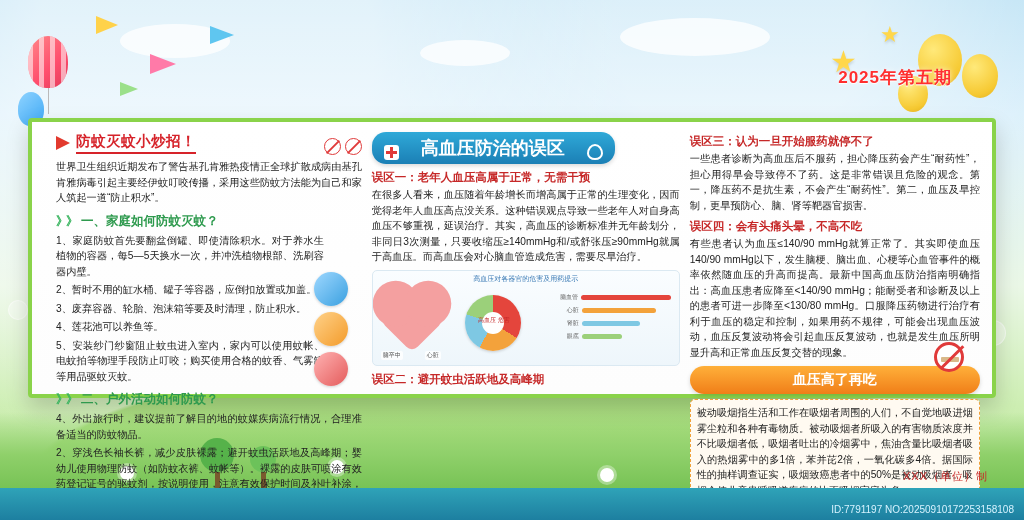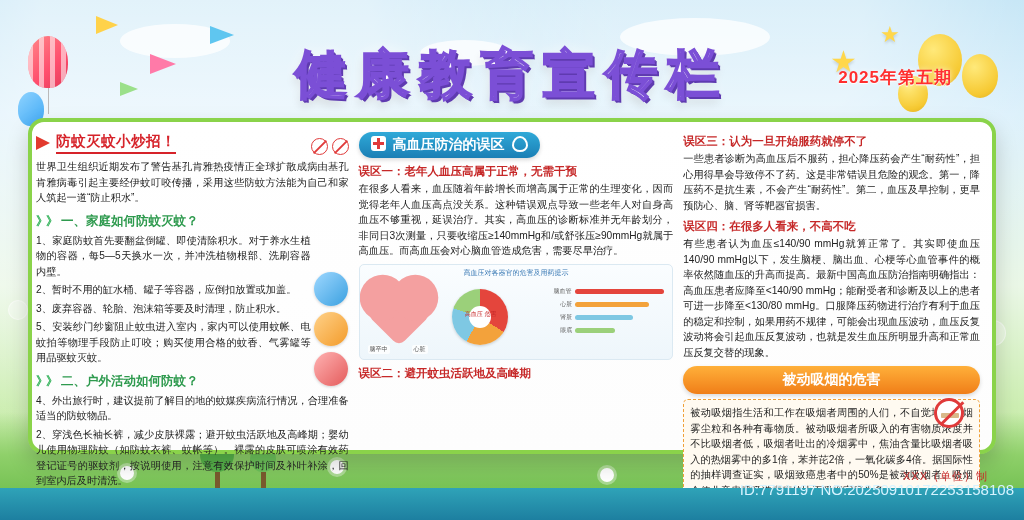--- a/index.html
+++ b/index.html
@@ -66,26 +66,26 @@
   }
   .issue {
     position:absolute; right:72px; top:66px;
     color:#ff2f2f; font-size:17px; font-weight:bold;
     text-shadow:0 1px 0 #fff, 0 0 6px rgba(255,255,255,.9);
     letter-spacing:1px;
   }
 
   
   .board {
-    position:absolute; left:28px; top:118px; width:968px; height:336px;
+    position:absolute; left:28px; top:118px; width:968px; height:280px;
     background:linear-gradient(180deg,#ffffff,#fdfdfd);
     border:4px solid #8ad34a;
-    border-radius:16px;
+    border-radius:4px;
     box-shadow:0 10px 22px rgba(0,0,0,.18);
-    padding:10px 12px 8px 4px;
+    padding:10px 12px 8px 24px;
     display:flex; gap:10px;
   }
   .col { height:100%; }
   .col-1 { width:316px; }
   .col-2 { width:318px; }
   .col-3 { width:300px; }
 
   
   .hdr-red {
     display:flex; align-items:center; gap:6px;
@@ -103,23 +103,23 @@
   }
   .chev { color:#39b45f; font-size:12px; letter-spacing:-2px; }
 
   .body-text {
     font-size:10.2px; line-height:1.52; color:#222; text-align:justify;
   }
   .body-text p { margin:0 0 3px; text-indent:0; }
 
   
   .pill-blue {
-    display:flex; align-items:flex-start; gap:7px;
+    display:flex; align-items:flex-end; gap:22px;
     background:linear-gradient(180deg,#2fa9d8,#1b7fb5);
-    color:#fff; font-weight:bold; font-size:14px;
+    color:#fff; font-weight:bold; font-size:18px;
     border-radius:14px 14px 14px 14px; padding:4px 12px;
     width:fit-content; box-shadow:0 2px 4px rgba(0,0,0,.15);
   }
   .cross { width:15px; height:15px; background:#fff; border-radius:3px; position:relative; }
   .cross:before, .cross:after { content:""; position:absolute; background:#e03a3a; }
   .cross:before { left:6px; top:2px; width:3px; height:11px; }
   .cross:after { left:2px; top:6px; width:11px; height:3px; }
   .stetho { width:16px;height:16px;border:2px solid #fff;border-radius:50% 50% 50% 50%/60% 60% 40% 40%; }
 
   .err-title { color:#c62828; font-weight:bold; font-size:11.5px; margin:6px 0 2px; }
@@ -189,21 +189,21 @@
     box-shadow:0 1px 3px rgba(0,0,0,.18);
   }
 
   
   .footer-left {
     position:absolute; left:14px; bottom:3px; color:#fff; font-size:13px; font-weight:bold;
     letter-spacing:.5px; text-shadow:0 1px 1px rgba(0,0,0,.25);
   }
   .footer-left .cn { color:#fff; }
   .footer-right {
-    position:absolute; right:10px; bottom:22px; color:#d6f3ff; font-size:15px;
+    position:absolute; right:10px; bottom:5px; color:#d6f3ff; font-size:10px;
   }
   .unit-line {
     position:absolute; right:36px; bottom:36px; color:#c62828; font-size:11px; letter-spacing:1px;
   }
 </style>
 </head>
 <body>
 
 <div id="stage">
 
@@ -248,23 +248,20 @@
     </div>
   <div class="tree" style="left:760px;">
       <div class="crown" style="width:26px;height:26px;background:#6cc25a;"></div>
       <div class="trunk"></div>
     </div>
   <div class="flower" style="left:120px;bottom:40px;"></div>
   <div class="flower" style="left:330px;bottom:46px;"></div>
   <div class="flower" style="left:600px;bottom:38px;"></div>
   <div class="flower" style="left:880px;bottom:44px;"></div>
 
-  <div class="title-wrap">
-    <div class="main-title">健康教育宣传栏</div>
-  </div>
   <div class="issue">2025年第五期</div>
 
   <div class="board">
 
     <div class="col col-1">
       <div class="hdr-red">
         <span class="arrow-red"></span>
         <span class="u">防蚊灭蚊小炒招！</span>
       </div>
       <div class="icons-row" style="position:relative;right:auto;top:auto;justify-content:flex-end;margin-top:-16px;">
@@ -276,20 +273,21 @@
       </div>
 
       <div class="sub-green">
         <span class="chev">》》</span>
         <span>一、家庭如何防蚊灭蚊？</span>
       </div>
       <div class="body-text" style="padding-right:38px;">
         <p>1、家庭防蚊首先要翻盆倒罐、即使清除积水。对于养水生植物的容器，每5—5天换水一次，并冲洗植物根部、洗刷容器内壁。</p>
         <p>2、暂时不用的缸水桶、罐子等容器，应倒扣放置或加盖。</p>
         <p>3、废弃容器、轮胎、泡沫箱等要及时清理，防止积水。</p>
+        <p>4、莲花池可以养鱼等。</p>
         <p style="padding-right:0;">5、安装纱门纱窗阻止蚊虫进入室内，家内可以使用蚊帐、电蚊拍等物理手段防止叮咬；购买使用合格的蚊香、气雾罐等用品驱蚊灭蚊。</p>
       </div>
 
       <div class="side-icons" style="position:absolute;left:282px;top:150px;">
         <div style="background:linear-gradient(135deg,#9fd8ff,#3aa0e0);"></div>
         <div style="background:linear-gradient(135deg,#ffd28a,#f39b2a);"></div>
         <div style="background:linear-gradient(135deg,#ffb3b3,#e45b5b);"></div>
       </div>
 
       <div class="sub-green">
@@ -346,26 +344,26 @@
 
       <div class="err-title">误区二：避开蚊虫活跃地及高峰期</div>
     </div>
 
     <div class="col col-3" style="position:relative;">
       <div class="err-title" style="margin-top:2px;">误区三：认为一旦开始服药就停不了</div>
       <div class="body-text">
         <p>一些患者诊断为高血压后不服药，担心降压药会产生“耐药性”，担心用得早会导致停不了药。这是非常错误且危险的观念。第一，降压药不是抗生素，不会产生“耐药性”。第二，血压及早控制，更早预防心、脑、肾等靶器官损害。</p>
       </div>
 
-      <div class="err-title">误区四：在很多人看来，不高不吃</div>
+      <div class="err-title">误区四：会有头痛头晕，不高不吃</div>
       <div class="body-text">
         <p>有些患者认为血压≤140/90 mmHg就算正常了。其实即使血压140/90 mmHg以下，发生脑梗、脑出血、心梗等心血管事件的概率依然随血压的升高而提高。最新中国高血压防治指南明确指出：高血压患者应降至&lt;140/90 mmHg；能耐受者和诊断及以上的患者可进一步降至&lt;130/80 mmHg。口服降压药物进行治疗有利于血压的稳定和控制，如果用药不规律，可能会出现血压波动，血压反复波动将会引起血压反复波动，也就是发生血压所明显升高和正常血压反复交替的现象。</p>
       </div>
 
-      <div class="pill-orange">被动吸烟的危害</div>
+      <div class="pill-orange">血压高了再吃</div>
       <div class="body-text warn-box">
         <p>被动吸烟指生活和工作在吸烟者周围的人们，不自觉地吸进烟雾尘粒和各种有毒物质。被动吸烟者所吸入的有害物质浓度并不比吸烟者低，吸烟者吐出的冷烟雾中，焦油含量比吸烟者吸入的热烟雾中的多1倍，苯并芘2倍，一氧化碳多4倍。据国际性的抽样调查证实，吸烟致癌患者中的50%是被动吸烟者。吸烟会使儿童患呼吸道疾病的比不吸烟家庭为多。</p>
       </div>
 
       <div class="nosmoke">
           <span class="cig"></span>
         </div>
     </div>
   </div>
 

